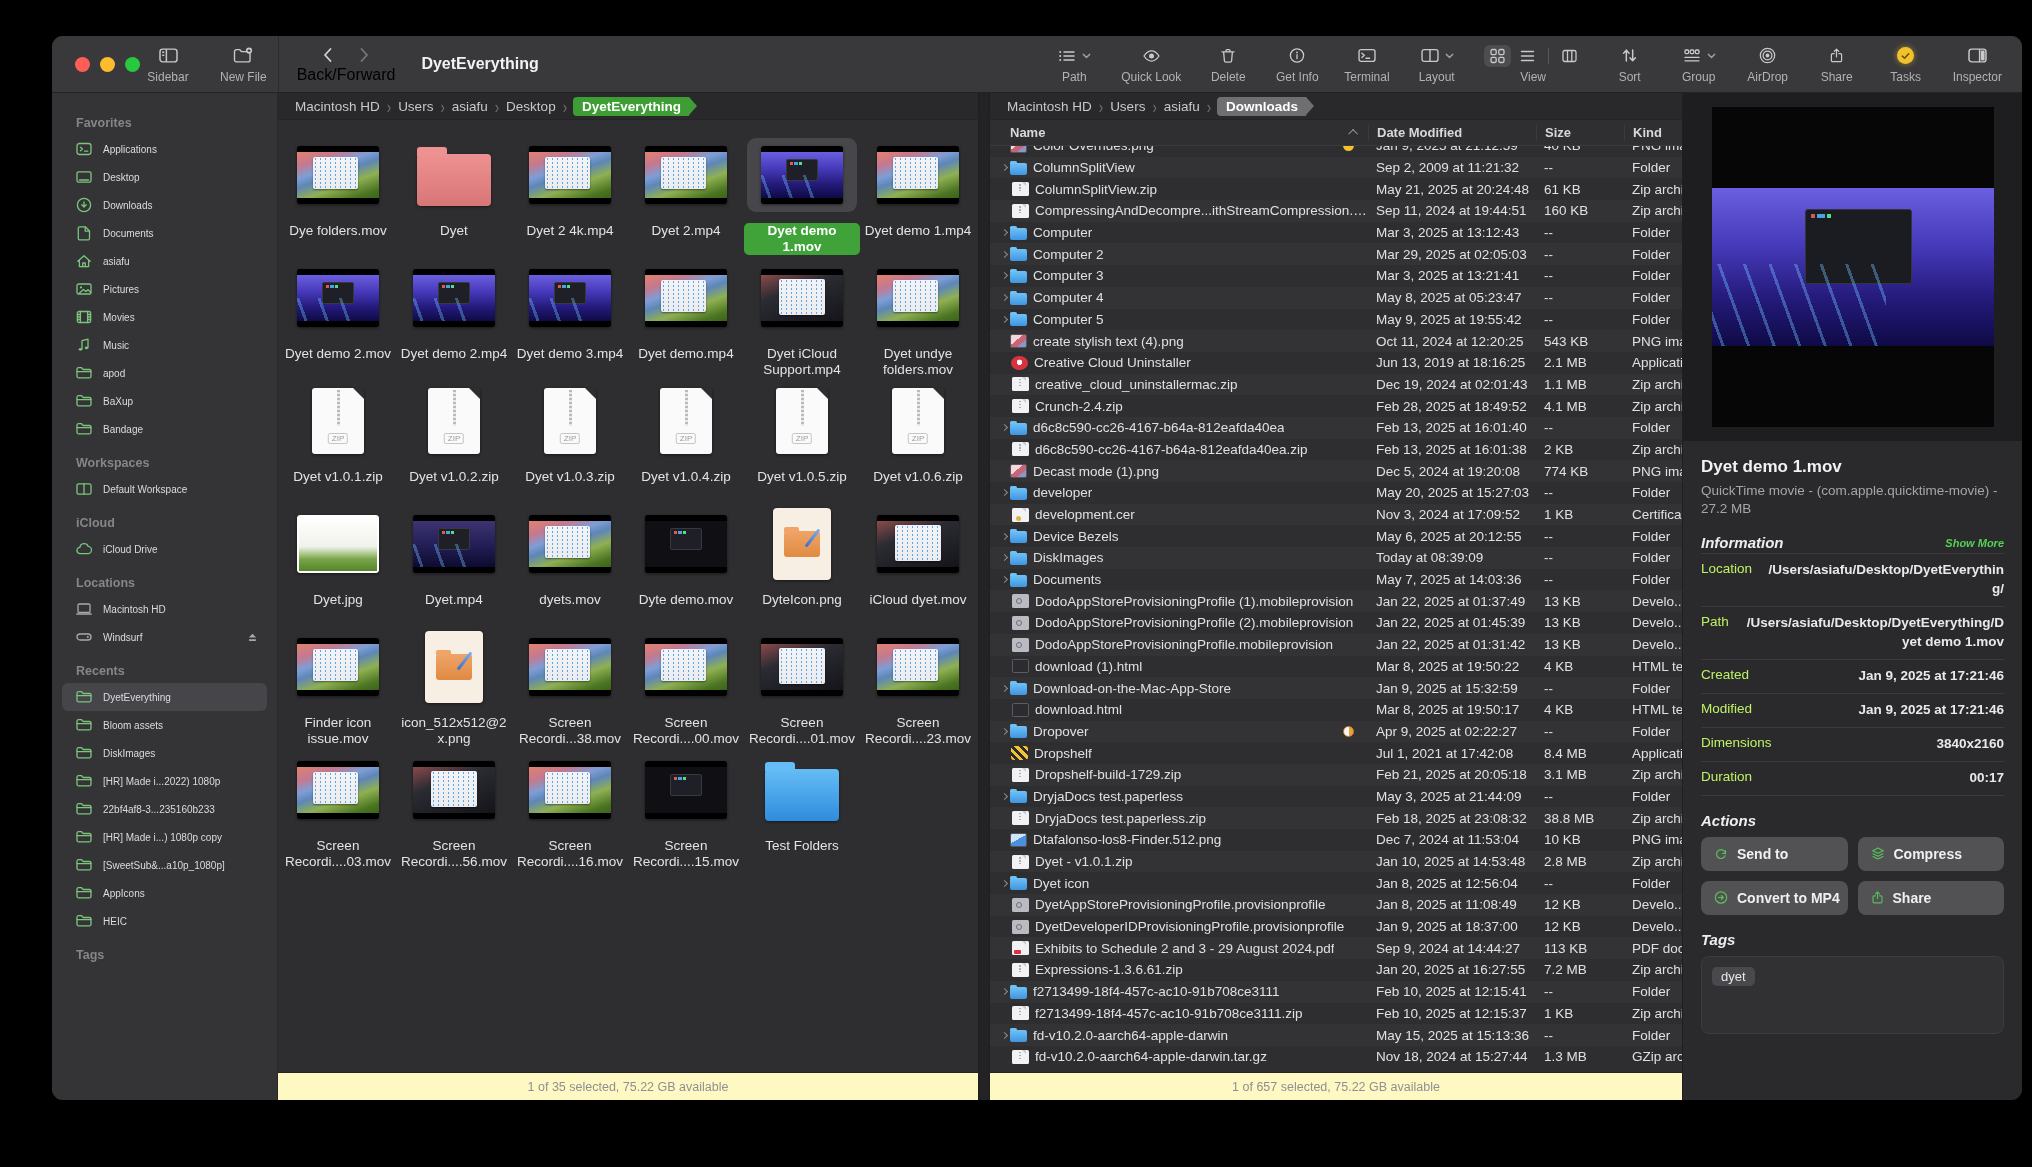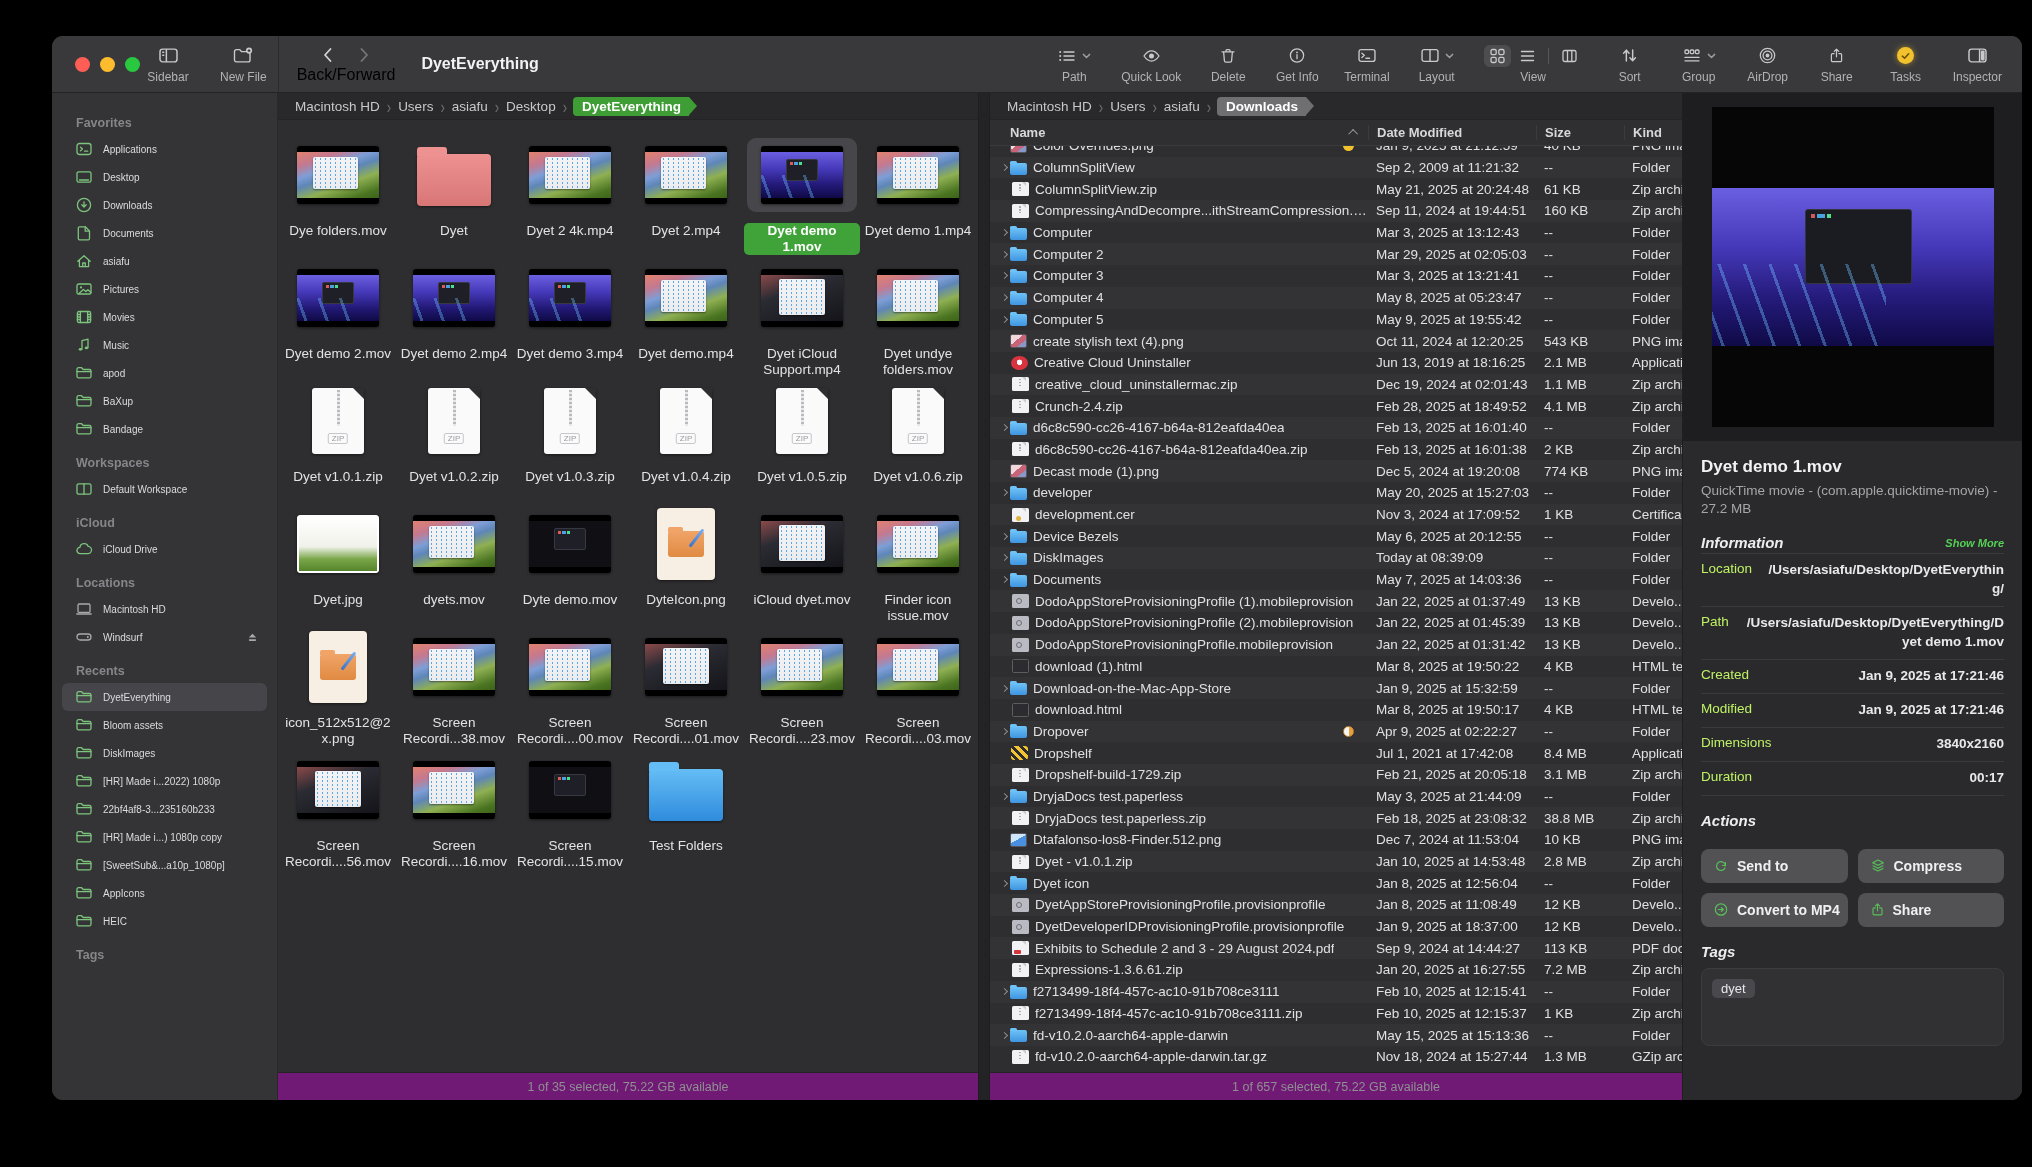--- a/index.html
+++ b/index.html
@@ -113,21 +113,21 @@
   .pngcard { width:58px; height:72px; background:#f7efe4; border-radius:4px; display:flex;
     align-items:center; justify-content:center; box-shadow:0 1px 3px rgba(0,0,0,.5); position:relative; }
   .pngcard .mini-folder { width:36px; height:26px; border-radius:3px; position:relative;
     background:linear-gradient(180deg,#f0a468,#e08a42); }
   .pngcard .mini-folder::before { content:""; position:absolute; top:-4px; left:0; width:15px;
     height:5px; border-radius:2px 2px 0 0; background:#f0a468; }
   .pngcard .mini-folder::after { content:""; position:absolute; right:6px; top:-4px; width:3px;
     height:22px; background:linear-gradient(#7ab0f0,#3a72c8); transform:rotate(38deg); border-radius:2px; }
 
   .statusbar { height:28px; flex:0 0 28px; border-top:1px solid #242426; display:flex;
-    align-items:center; justify-content:center; font-size:12.5px; color:#8f8f92; background:#701a75; }
+    align-items:center; justify-content:center; font-size:12.5px; color:#8f8f92; background:#fef9c3; }
 
   
   .lheader { height:26px; flex:0 0 26px; background:#2f2f31; border-bottom:1px solid #3b3b3e;
     display:flex; align-items:center; font-size:13px; font-weight:700; color:#d8d8da; }
   .hc { white-space:nowrap; overflow:hidden; }
   .hc-name { flex:1; padding-left:20px; display:flex; align-items:center; }
   .hcaret { margin-left:auto; margin-right:10px; width:7px; height:7px;
     border-left:1.6px solid #9a9a9e; border-top:1.6px solid #9a9a9e; transform:rotate(45deg) translateY(2px); }
   .hc-date { width:168px; border-left:1px solid #3b3b3e; padding-left:8px; }
   .hc-size { width:88px; border-left:1px solid #3b3b3e; padding-left:8px; }
@@ -187,21 +187,21 @@
   .ititle { font-size:17px; font-weight:700; color:#f2f2f3; }
   .isub { font-size:13.5px; color:#a6a6aa; line-height:1.35; margin-top:5px; }
   .isec-h { margin-top:16px; margin-bottom:2px; display:flex; align-items:center; justify-content:space-between;font-style:italic; }
   .isec-h b { font-size:15px; color:#ededef; }
   .showmore { font-size:11px; font-weight:700; color:#55cf55; }
   .ifield { display:flex; gap:14px; padding:7px 0; border-bottom:1px solid #3a3a3d; }
   .ifield:first-of-type { border-top:1px solid #3a3a3d; }
   .if-label { font-size:13.5px; color:#bef264; flex:0 0 auto; }
   .if-value { font-size:13.5px; font-weight:700; color:#e9e9eb; flex:1; text-align:right;
     word-break:break-all; line-height:1.4; }
-  .actions-grid { display:grid; grid-template-columns:1fr 1fr; gap:10px; margin-top:20px; }
+  .actions-grid { display:grid; grid-template-columns:1fr 1fr; gap:10px; margin-top:8px; }
   .abtn { height:34px; background:#525255; border-radius:8px; display:flex; align-items:center;
     padding-left:12px; gap:8px; color:#f0f0f2; font-size:14px; font-weight:600; }
   .abtn .aico { color:#58c158; display:flex; }
   .tagsbox { margin-top:8px; background:#313134; border:1px solid #3c3c3f; border-radius:8px;
     min-height:78px; padding:10px; }
   .tagchip { display:inline-block; background:#49494d; border-radius:5px; padding:2px 9px;
     font-size:13px; color:#e8e8ea; }
   svg { display:block; }
 </style>
 </head>
@@ -822,20 +822,30 @@
           <div class="gitem">
             <div class="gthumb-zone">
               <div class="vid t-jpg">
                 <div class="scene"></div>
               </div>
             </div>
             <div class="glabel">Dyet.jpg</div>
           </div>
           <div class="gitem">
             <div class="gthumb-zone">
+              <div class="vid t-purpledark">
+                <div class="scene streaks">
+                  <div class="win-dark"></div>
+                </div>
+              </div>
+            </div>
+            <div class="glabel">Dyet.mp4</div>
+          </div>
+          <div class="gitem">
+            <div class="gthumb-zone">
               <div class="vid t-sonoma">
                 <div class="scene">
                   <div class="win-light"></div>
                 </div>
               </div>
             </div>
             <div class="glabel">dyets.mov</div>
           </div>
           <div class="gitem">
             <div class="gthumb-zone">

